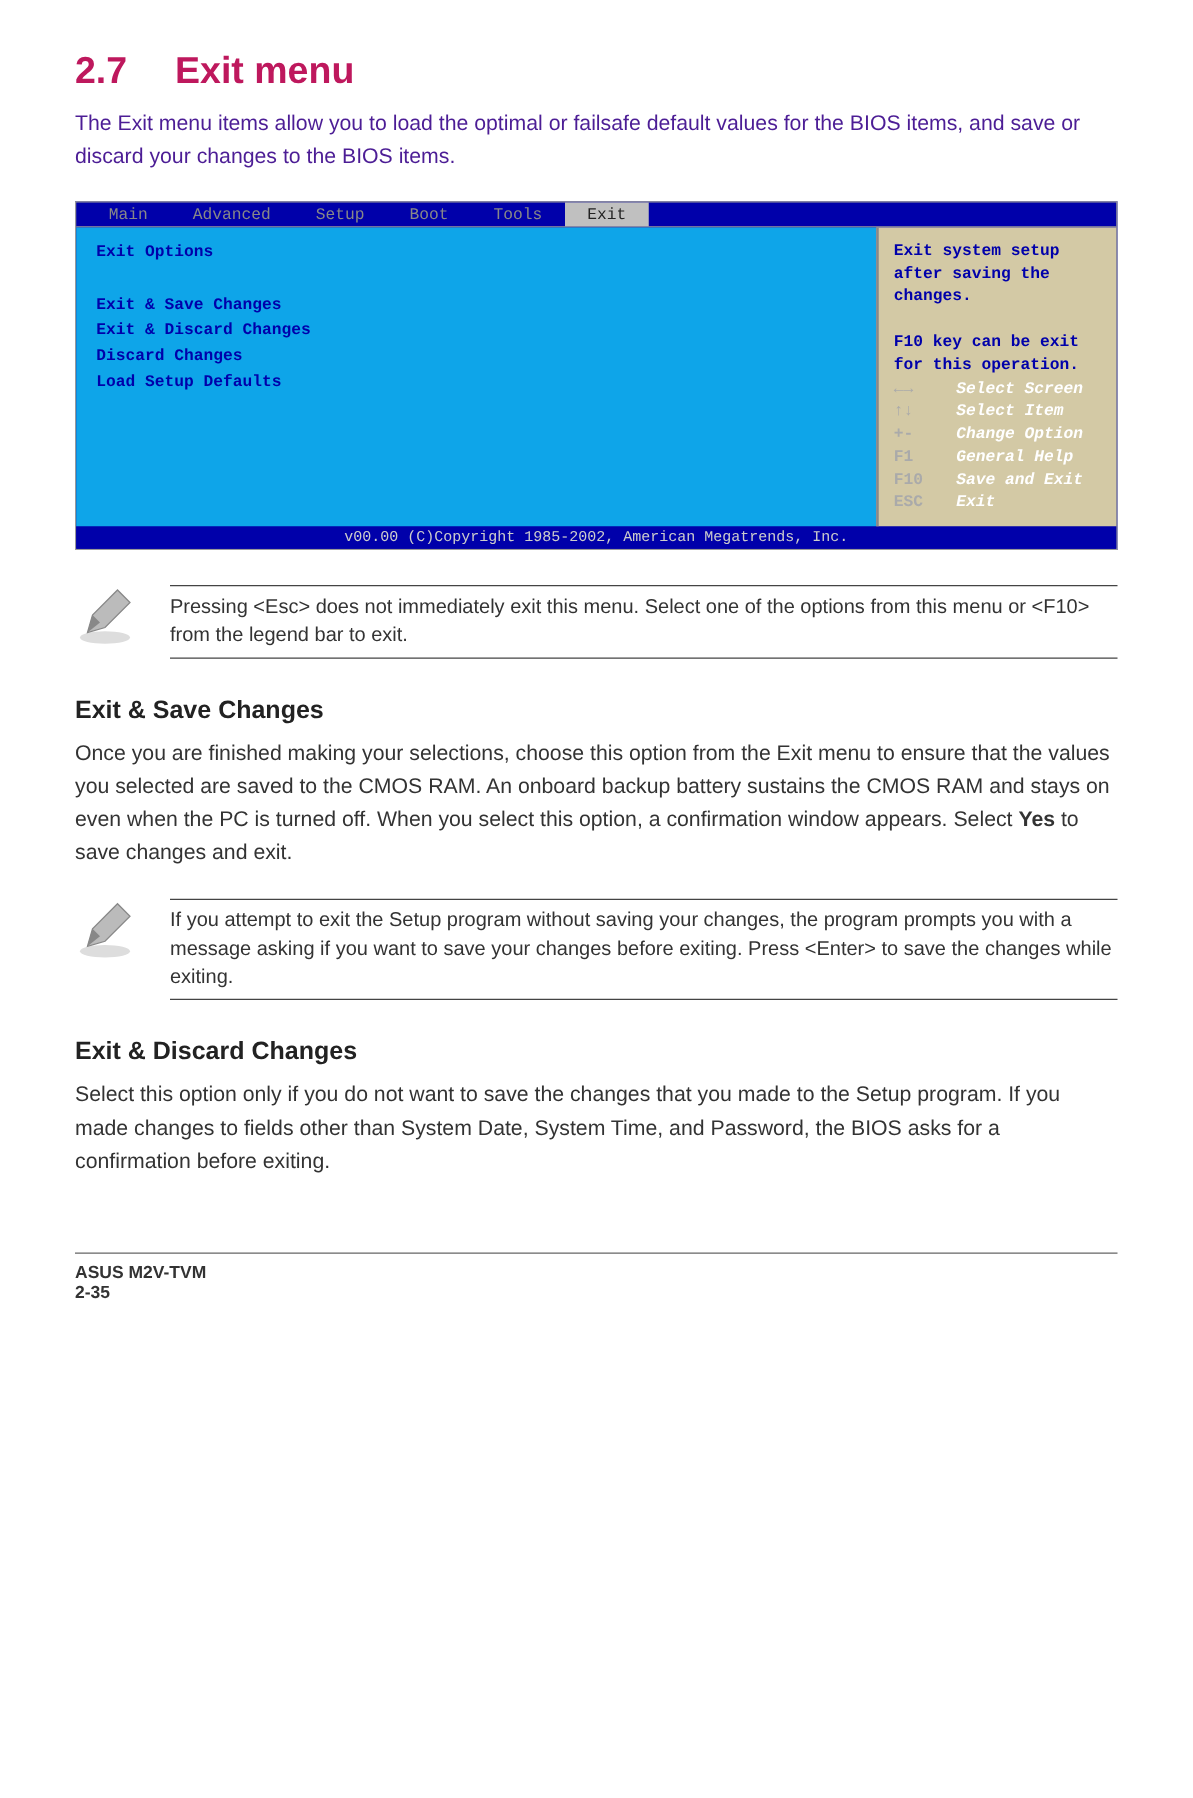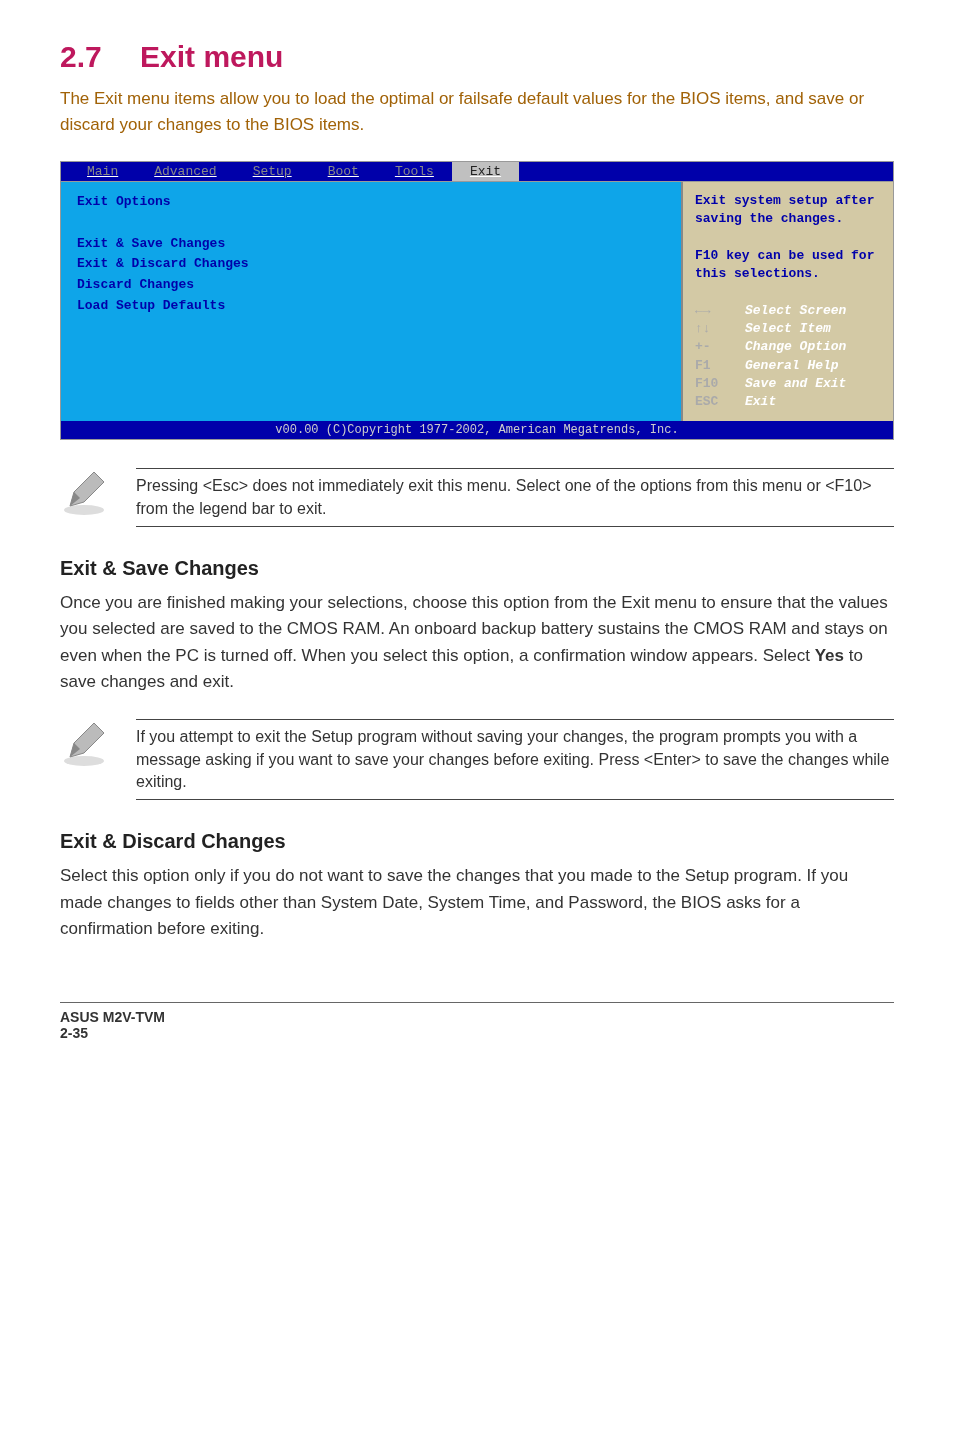--- a/index.html
+++ b/index.html
@@ -12,21 +12,21 @@
     }
     h1 {
       font-size: 30px;
       font-weight: bold;
       color: #be185d;
       margin-bottom: 12px;
     }
     .sec-num { margin-right: 30px; }
     .intro {
       font-size: 17px;
-      color: #a16207;
+      color: #4c1d95;
       line-height: 1.5;
       margin-bottom: 24px;
     }
     
     .bios {
       background: #0000aa;
       color: #fff;
       font-family: 'Courier New', monospace;
       font-size: 13px;
       border: 1px solid #999;
@@ -35,21 +35,20 @@
     .bios-title {
       text-align: center;
       color: #ccc;
       padding-top: 4px;
       font-weight: bold;
       letter-spacing: 2px;
     }
     .bios-tabs {
       display: flex;
       padding: 0 8px;
-      text-decoration: underline;
     }
     .bios-tab {
       padding: 2px 18px;
       color: #888;
       cursor: default;
     }
     .bios-tab.active {
       background: #c0c0c0;
       color: #222;
     }
@@ -60,21 +59,21 @@
     .bios-left {
       flex: 1;
       background: #0ea5e9;
       color: #0000aa;
       padding: 10px 16px;
       min-height: 230px;
       font-weight: bold;
       line-height: 1.6;
     }
     .bios-right {
-      width: 212px;
+      width: 192px;
       background: #d3c9a5;
       border-left: 2px solid #888;
       padding: 10px 12px;
       color: #0000aa;
       font-weight: bold;
       line-height: 1.4;
     }
     .bios-right .help {
       min-height: 110px;
     }
@@ -158,21 +157,21 @@
       <div>Exit &amp; Save Changes</div>
       <div>Exit &amp; Discard Changes</div>
       <div>Discard Changes</div>
       <div></div>
       <div>Load Setup Defaults</div>
     </div>
     <div class="bios-right">
       <div class="help">
         <div>Exit system setup after saving the changes.</div>
         <br>
-        <div>F10 key can be used for this selections.</div>
+        <div>F10 key can be exit for this operation.</div>
       </div>
       <div class="bios-legend">
         <div class="row">
             <span class="key">←→</span>
             <span class="desc">Select Screen</span>
           </div>
         <div class="row">
             <span class="key">↑↓</span>
             <span class="desc">Select Item</span>
           </div>
@@ -188,21 +187,21 @@
             <span class="key">F10</span>
             <span class="desc">Save and Exit</span>
           </div>
         <div class="row">
             <span class="key">ESC</span>
             <span class="desc">Exit</span>
           </div>
       </div>
     </div>
   </div>
-  <div class="bios-footer">v00.00 (C)Copyright 1977-2002, American Megatrends, Inc.</div>
+  <div class="bios-footer">v00.00 (C)Copyright 1985-2002, American Megatrends, Inc.</div>
 </div>
 
 <div class="note">
   <div class="note-icon">
     <svg viewBox="0 0 48 48" width="48" height="48">
       <ellipse cx="24" cy="42" rx="20" ry="5" fill="#ddd"></ellipse>
       <polygon points="10,38 14,24 34,4 44,14 24,34" fill="#bbb" stroke="#888" stroke-width="1"></polygon>
       <polygon points="10,38 14,24 20,30" fill="#888"></polygon>
     </svg>
   </div>

